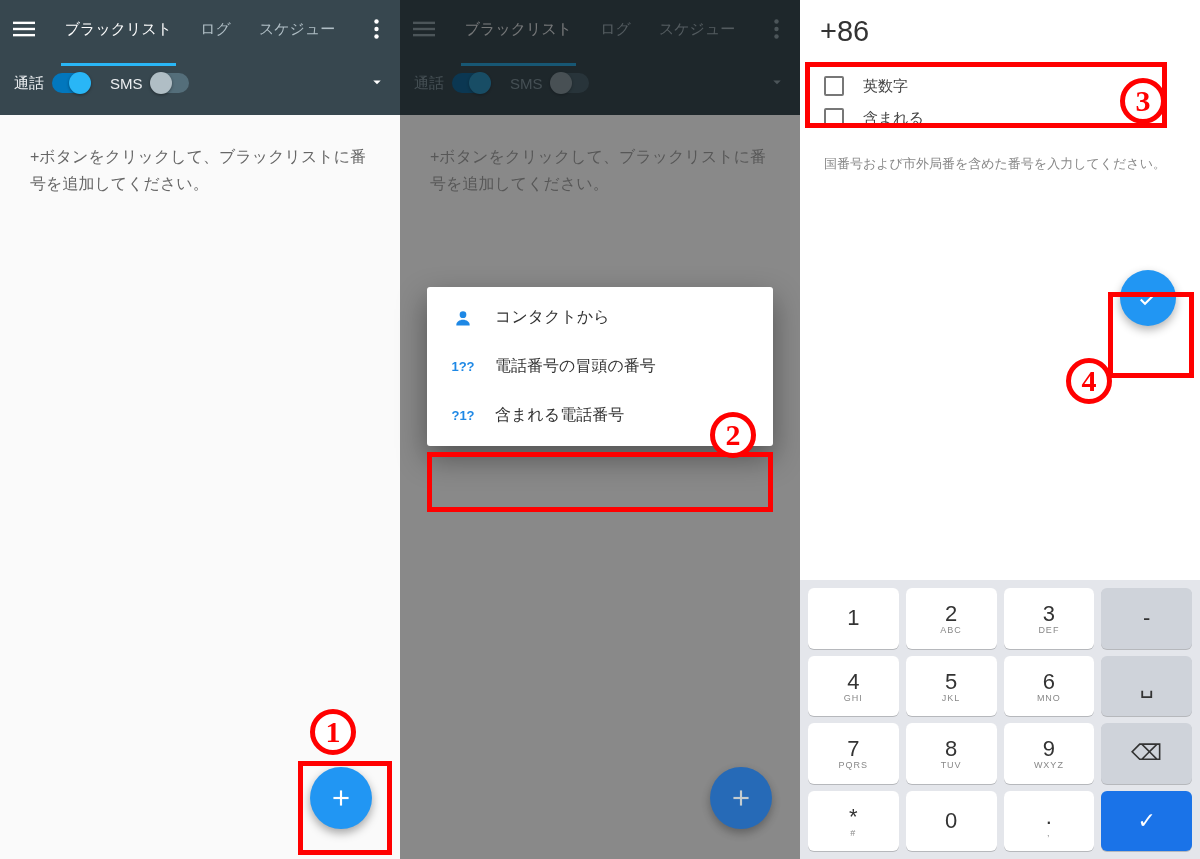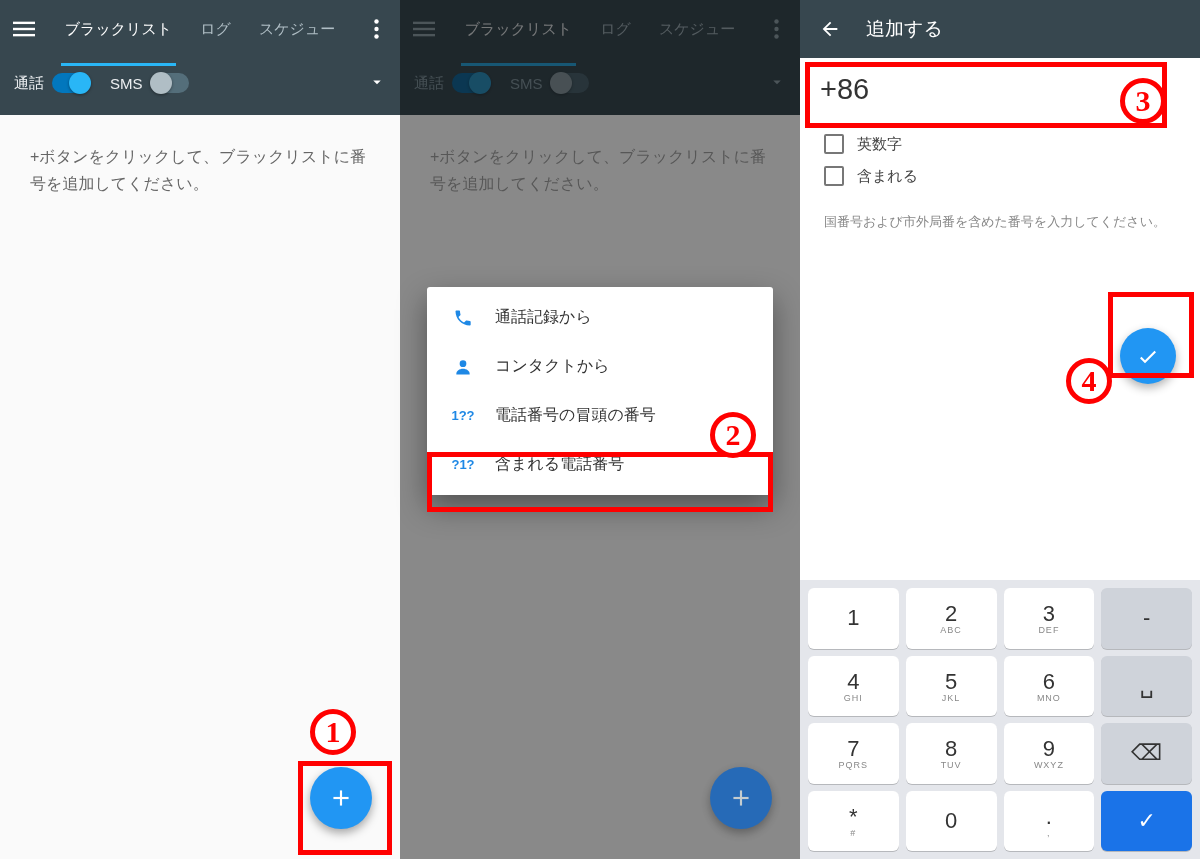--- a/index.html
+++ b/index.html
@@ -74,21 +74,21 @@
     background:#37474f; height:58px; display:flex; align-items:center; padding:0 12px; color:#fff;
   }
   .back-icon { width:36px;height:36px;display:flex;align-items:center;justify-content:center;cursor:pointer;}
   .header3-title { font-size:19px; margin-left:18px;}
   .body3 { padding:0; background:#fff; height:calc(859px - 58px - 279px); position:relative;}
   .input-row {
     height:62px; display:flex; align-items:center; padding:0 20px; font-size:29px; color:#333;
     border-bottom:none;
   }
   .check-row {
-    display:flex; align-items:center; gap:13px; padding:6px 24px; font-size:15px; color:#444;
+    display:flex; align-items:center; gap:19px; padding:6px 24px; font-size:15px; color:#444;
   }
   .checkbox {
     width:20px;height:20px;border:2px solid #777;border-radius:2px;display:flex;align-items:center;justify-content:center;cursor:pointer;
   }
   .checkbox.checked { background:#2196f3; border-color:#2196f3; color:#fff; }
   .hint { padding:20px 24px 0; font-size:13px; color:#888; line-height:1.6;}
   .confirm-fab {
     position:absolute; right:24px; top:270px; width:56px;height:56px;border-radius:50%;
     background:#2196f3; display:flex;align-items:center;justify-content:center; color:#fff;
     box-shadow:0 4px 10px rgba(0,0,0,.3); cursor:pointer;
@@ -231,28 +231,20 @@
       </div>
     </div>
   </div>
   <div class="body-text" style="color:#555;opacity:.55">+ボタンをクリックして、ブラックリストに番号を追加してください。</div>
   <div class="dim-overlay"></div>
 
   <div class="sheet">
     <div class="sheet-item">
       <span class="sheet-icon">
         <svg width="20" height="20" viewBox="0 0 24 24" fill="#1e88e5">
-            <path d="M6.6 10.8c1.4 2.8 3.8 5.2 6.6 6.6l2.2-2.2c.3-.3.7-.4 1-.2 1.2.4 2.5.6 3.8.6.6 0 1 .4 1 1V20c0 .6-.4 1-1 1C10.6 21 3 13.4 3 4c0-.6.4-1 1-1h3.4c.6 0 1 .4 1 1 0 1.3.2 2.6.6 3.8.1.4 0 .8-.2 1l-2.2 2z"></path>
-          </svg>
-      </span>
-      <span>通話記録から</span>
-    </div>
-    <div class="sheet-item">
-      <span class="sheet-icon">
-        <svg width="20" height="20" viewBox="0 0 24 24" fill="#1e88e5">
             <circle cx="12" cy="8" r="4"></circle>
             <path d="M4 20c0-3.3 3.6-6 8-6s8 2.7 8 6v1H4v-1z"></path>
           </svg>
       </span>
       <span>コンタクトから</span>
     </div>
     <div class="sheet-item">
       <span class="sheet-icon">1??</span>
       <span>電話番号の冒頭の番号</span>
     </div>
@@ -267,28 +259,20 @@
         <path d="M11 5h2v14h-2z"></path>
         <path d="M5 11h14v2H5z"></path>
       </svg>
   </div>
 
   <div class="callout-box" style="left:27px;right:27px;top:452px;height:60px;"></div>
   <div class="callout-num" style="right:44px;top:412px;">2</div>
 </div>
 
 <div class="panel" style="background:#fff;">
-  <div class="header3">
-    <div class="back-icon">
-      <svg width="22" height="22" viewBox="0 0 24 24" fill="#fff">
-          <path d="M20 11H7.8l5.6-5.6L12 4l-8 8 8 8 1.4-1.4L7.8 13H20z"></path>
-        </svg>
-    </div>
-    <div class="header3-title">追加する</div>
-  </div>
   <div class="body3">
     <div class="input-row">
       <span>+86</span>
     </div>
     <div style="height:8px"></div>
     <div class="check-row">
       <div class="checkbox"></div>
       <span>英数字</span>
     </div>
     <div class="check-row">

